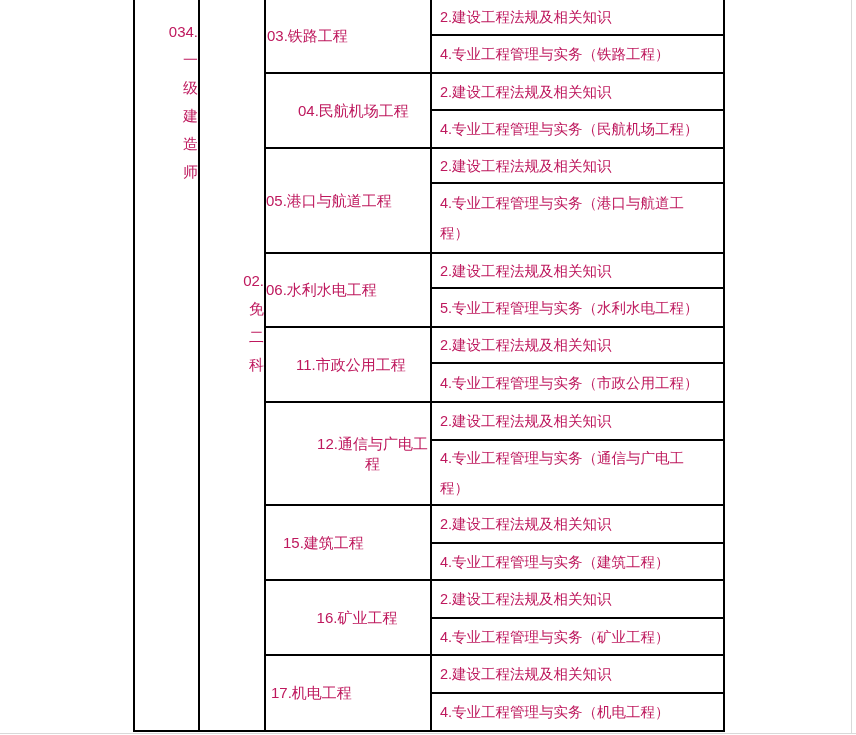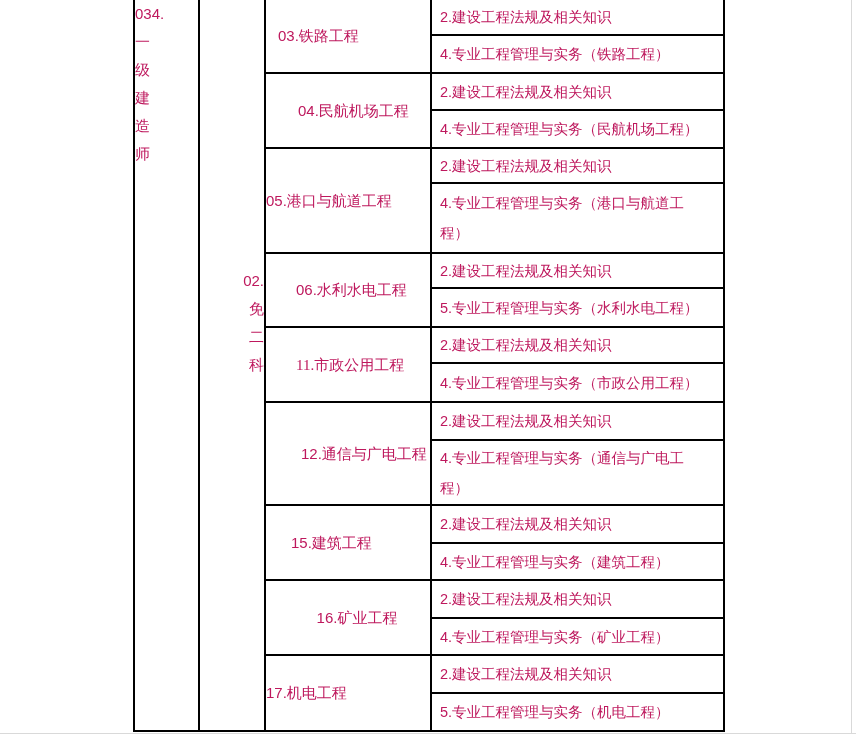--- a/index.html
+++ b/index.html
@@ -38,47 +38,48 @@
     color: #be185d;
     font-size: 15px;
     overflow: hidden;
     padding: 0;
   }
   .grid tr.first td { border-top: none; }
 
   
   td.cat {
     vertical-align: top;
-    text-align: left;
+    text-align: right;
     white-space: pre-line;
     line-height: 28px;
+    padding-top: 18px;
   }
   
   td.grp {
     vertical-align: top;
     text-align: right;
     white-space: pre-line;
     line-height: 28px;
     padding-top: 267px;
   }
   
   td.spec {
     vertical-align: middle;
     text-align: left;
     line-height: 20px;
   }
-  td.spec.s0 { padding-left: 12px;  }
+  td.spec.s0 { padding-left: 1px;  }
   td.spec.s1 { padding-left: 32px; margin-left: 21px; }
   td.spec.s2 { }
-  td.spec.s3 { padding-left: 30px; }
-  td.spec.s4 { padding-left: 30px; font-family: Liberation Serif, serif; }
-  td.spec.s5 { padding-left: 35px; }
-  td.spec.s6 { padding-left: 25px; }
+  td.spec.s3 { }
+  td.spec.s4 { padding-left: 30px; }
+  td.spec.s5 { padding-left: 49px; text-align: center; }
+  td.spec.s6 { padding-left: 17px; }
   td.spec.s7 { padding-left: 18px; text-align: center; }
-  td.spec.s8 {  }
+  td.spec.s8 { padding-left: 5px;  }
   
   td.subj {
     vertical-align: middle;
     padding-left: 8px;
     padding-right: 6px;
     font-size: 14.5px;
     line-height: 30px;
     white-space: pre-line;
   }
 </style>
@@ -170,20 +171,20 @@
     </tr>
     <tr style="height:37px">
       <td class="subj">4.专业工程管理与实务（矿业工程）</td>
     </tr>
 
     <tr style="height:38px">
       <td class="spec s8" rowspan="2">17.机电工程</td>
       <td class="subj">2.建设工程法规及相关知识</td>
     </tr>
     <tr style="height:38px">
-      <td class="subj">5.专业工程管理与实务（机电工程）</td>
+      <td class="subj">4.专业工程管理与实务（机电工程）</td>
     </tr>
   </tbody>
     </table>
 
   <div class="edge-v"></div>
   <div class="edge-h"></div>
 </div>
 
 </body></html>

